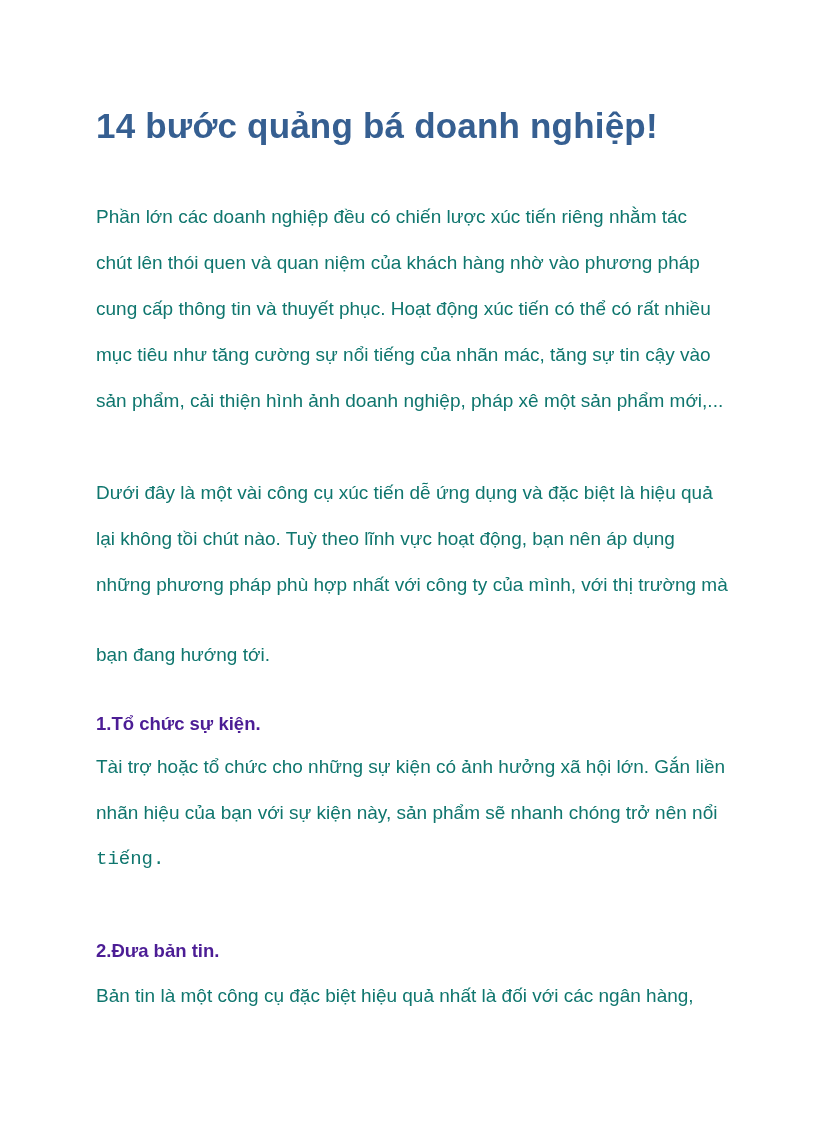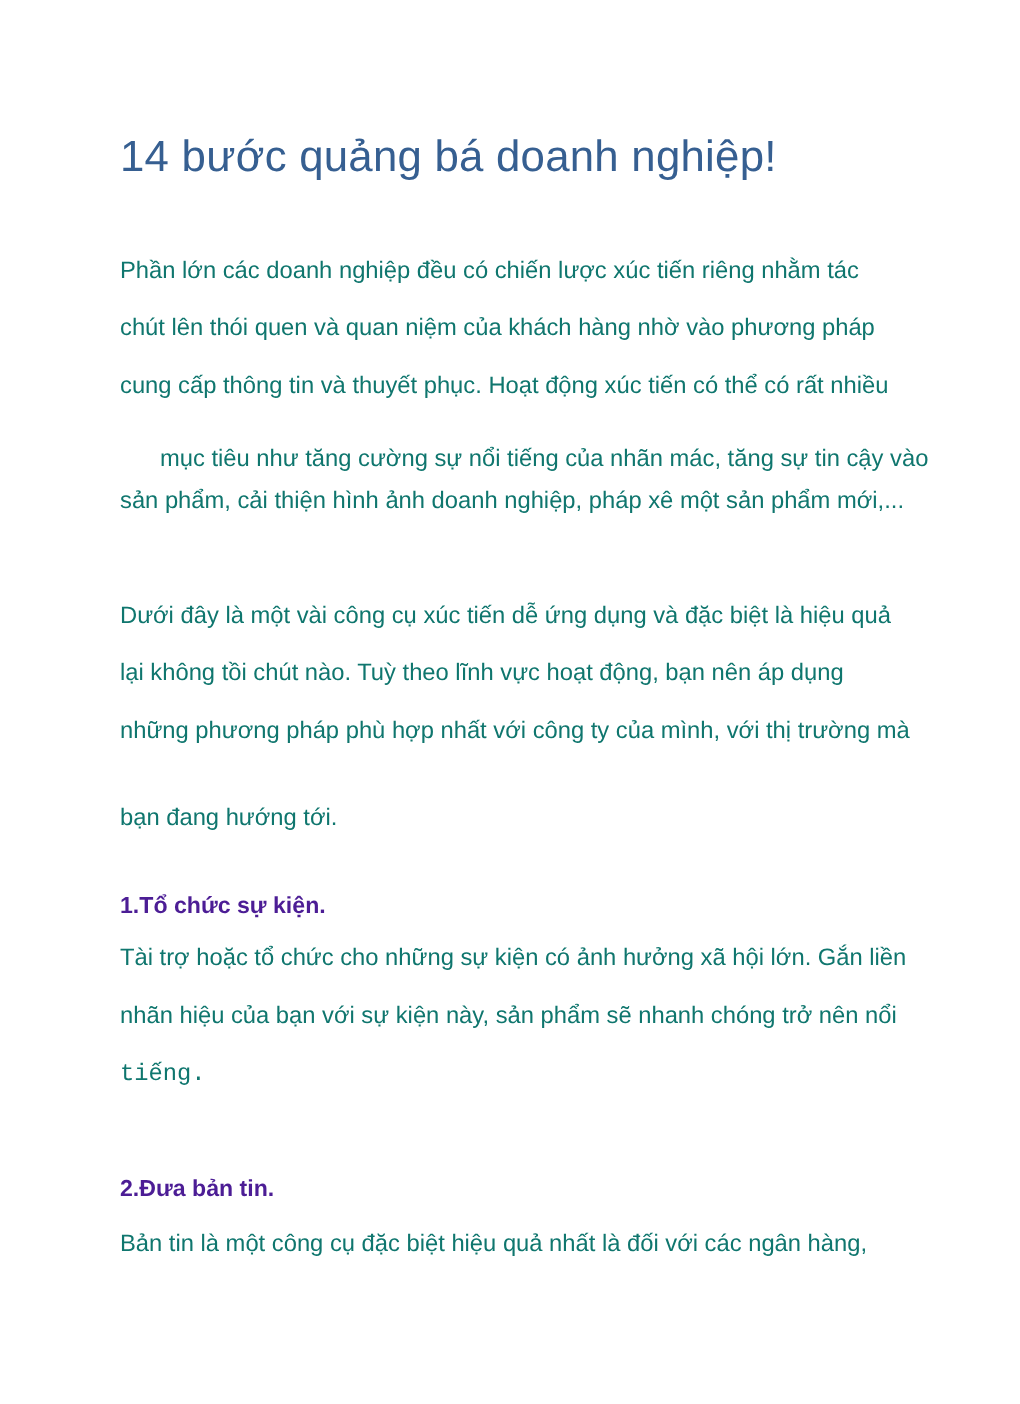--- a/index.html
+++ b/index.html
@@ -5,21 +5,21 @@
     html, body { margin: 0; padding: 0; background: #ffffff; }
     body { width: 816px; height: 1123px; position: relative; overflow: hidden; }
     .page {
       position: absolute; left: 0; top: 0; width: 816px; height: 1123px;
       background: #ffffff;
       font-family: "Liberation Sans", sans-serif;
       color: #1a1a1a;
     }
     .title {
       position: absolute; left: 96px; top: 104px;
-      font-size: 35px; font-weight: normal; color: #365f91;
+      font-size: 35px; font-weight: bold; color: #365f91;
       letter-spacing: 0.2px; white-space: nowrap;
       line-height: 44px;
     }
     .line {
       position: absolute; left: 96px;
       font-size: 19px; line-height: 24px; white-space: nowrap;
       color: #0f766e;
     }
     .heading {
       position: absolute; left: 96px;
@@ -31,21 +31,21 @@
 <body>
 
 <div class="page">
 
   <h1 class="title" style="margin:0;">14 bước quảng bá doanh nghiệp!</h1>
 
   <div>
     <div class="line" style="top:205px;">Phần lớn các doanh nghiệp đều có chiến lược xúc tiến riêng nhằm tác</div>
     <div class="line" style="top:251px;">chút lên thói quen và quan niệm của khách hàng nhờ vào phương pháp</div>
     <div class="line" style="top:297px;">cung cấp thông tin và thuyết phục. Hoạt động xúc tiến có thể có rất nhiều</div>
-    <div class="line" style="top:356px;margin-left:32px;">mục tiêu như tăng cường sự nổi tiếng của nhãn mác, tăng sự tin cậy vào</div>
+    <div class="line" style="top:343px;">mục tiêu như tăng cường sự nổi tiếng của nhãn mác, tăng sự tin cậy vào</div>
     <div class="line" style="top:389px;">sản phẩm, cải thiện hình ảnh doanh nghiệp, pháp xê một sản phẩm mới,...</div>
   </div>
 
   <div>
     <div class="line" style="top:481px;">Dưới đây là một vài công cụ xúc tiến dễ ứng dụng và đặc biệt là hiệu quả</div>
     <div class="line" style="top:527px;">lại không tồi chút nào. Tuỳ theo lĩnh vực hoạt động, bạn nên áp dụng</div>
     <div class="line" style="top:573px;">những phương pháp phù hợp nhất với công ty của mình, với thị trường mà</div>
     <div class="line" style="top:643px;">bạn đang hướng tới.</div>
   </div>
 

